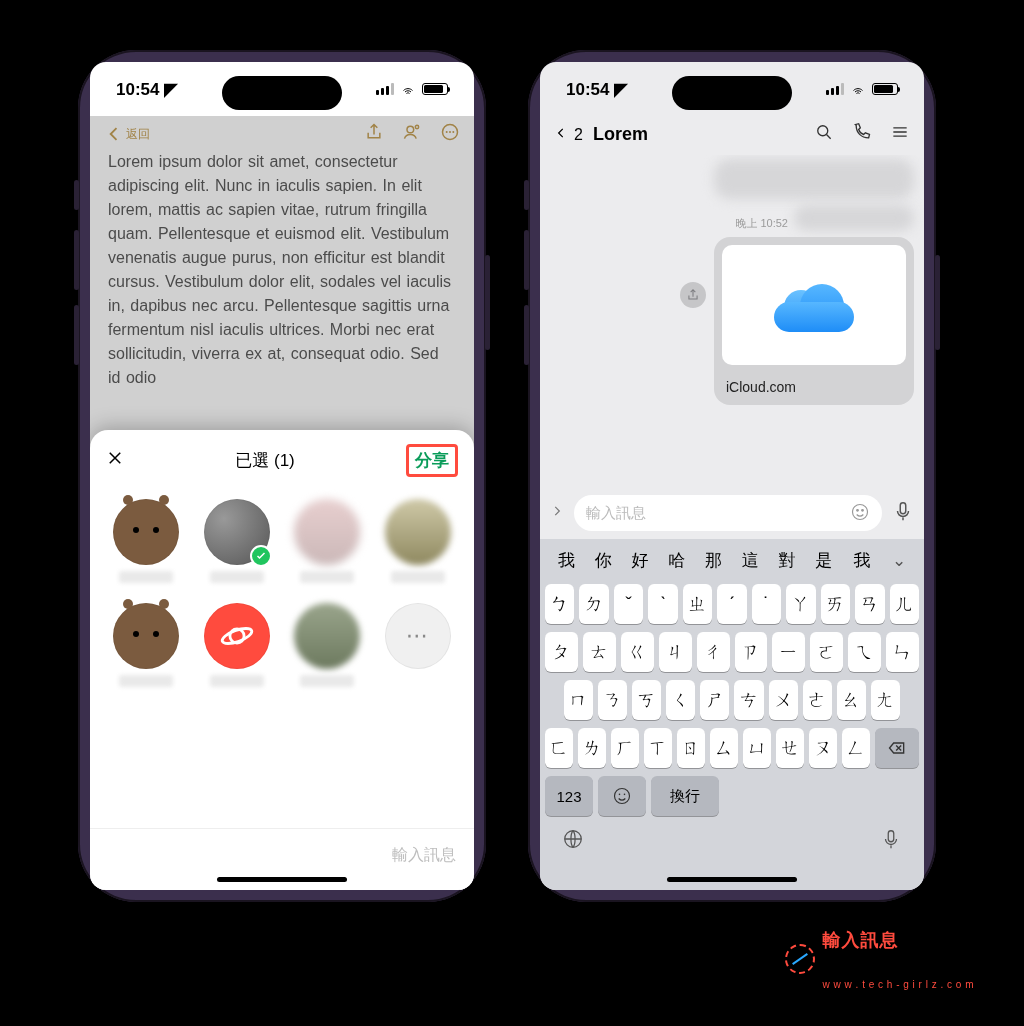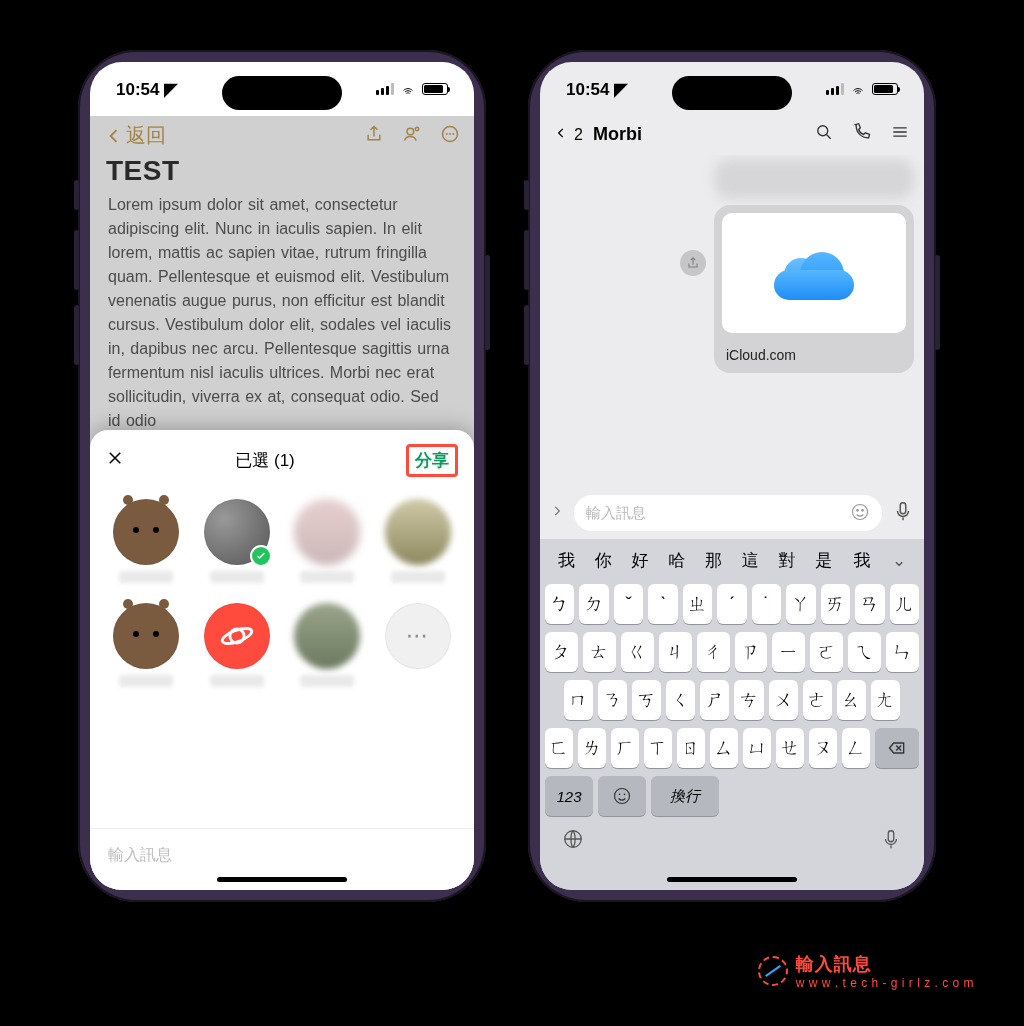--- a/index.html
+++ b/index.html
@@ -27,21 +27,21 @@
   
   .phone .btn-side { position: absolute; background:#2a2135; border-radius:3px; }
   .phone .btn-vol1 { left:-4px; top:180px; width:5px; height:60px; }
   .phone .btn-vol2 { left:-4px; top:255px; width:5px; height:60px; }
   .phone .btn-mute { left:-4px; top:130px; width:5px; height:30px; }
   .phone .btn-pow  { right:-4px; top:205px; width:5px; height:95px; }
 
   .screen {
     width: 100%; height: 100%;
     background: #fff;
-    border-radius: 32px;
+    border-radius: 16px;
     overflow: hidden;
     position: relative;
     display: flex; flex-direction: column;
   }
   .notch {
     position: absolute;
     top: 14px; left: 50%; transform: translateX(-50%);
     width: 120px; height: 34px;
     background: #000;
     border-radius: 20px;
@@ -74,36 +74,37 @@
     flex: 1;
     background: #fff;
     position: relative;
   }
   .dim-overlay { position:absolute; inset:0; background:rgba(120,120,120,.35); }
   .notes-nav {
     display:flex; align-items:center; justify-content:space-between;
     padding: 6px 14px 4px;
     color:#b7892d;
   }
-  .notes-nav .back { display:flex; align-items:center; gap:2px; font-size:20px; }
+  .notes-nav .back { display:flex; align-items:center; gap:2px; font-size:12px; }
   .notes-nav .tools { display:flex; gap:18px; }
   .notes-nav svg{width:20px;height:20px;}
   .note-title { font-size:28px; font-weight:800; padding: 2px 16px 6px; letter-spacing:.5px; }
   .note-body  { font-size:16px; line-height:1.5; color:#333; padding: 0 18px;
                 text-align: left; word-spacing: 1px; }
 
   
   .share-sheet {
     position:absolute; left:0; right:0; bottom:0;
     background:#fff;
     border-top-left-radius:18px; border-top-right-radius:18px;
     box-shadow: 0 -3px 20px rgba(0,0,0,.25);
     height: 460px;
     display:flex; flex-direction:column;
     z-index:10;
+    text-align:right;
   }
   .sheet-head {
     display:flex; align-items:center; justify-content:space-between;
     padding: 14px 16px 10px;
     font-size:17px;
   }
   .sheet-head .close svg{width:18px;height:18px;}
   .sheet-head .title { font-weight:500; }
   .sheet-head .share-btn {
     color:#0a9c5a; font-weight:600;
@@ -237,42 +238,42 @@
   .krow{ display:flex; gap:5px; padding:4px 5px; }
   .key {
     flex:1; background:#fff; border-radius:6px;
     box-shadow: 0 1px 0 rgba(0,0,0,.3);
     height:40px; display:flex; align-items:center; justify-content:center;
     font-size:19px;
   }
   .krow.offset{ padding-left:24px; padding-right:24px; }
   .key.func{ background:#b5b8bf; flex:0 0 44px; }
   .key.space{ flex:4; }
-  .bottomrow{ display:flex; gap:5px; padding:4px 5px 8px;font-style:italic;}
+  .bottomrow{ display:flex; gap:5px; padding:4px 5px 8px;}
   .bottomrow .lang{ flex:0 0 48px; background:#b5b8bf;}
   .bottomrow .emoji{ flex:0 0 48px; background:#b5b8bf;}
   .bottomrow .enter{ flex:0 0 68px; background:#b5b8bf;}
   .dict-row{display:flex;justify-content:space-between;padding:4px 22px 0;color:#555;}
   .dict-row svg{width:22px;height:22px;}
 
   .key svg{width:20px;height:20px;}
 
   
   .watermark{
     position:absolute; right:50px; bottom:36px;
     display:flex; align-items:center; gap:8px;
     color:#ff4b3e; font-weight:700;
   }
   .watermark .logo{
     width:30px;height:30px;border:2px dashed #ff4b3e;border-radius:50%;
     display:flex;align-items:center;justify-content:center;
     position:relative;
   }
   .watermark .logo::before{content:"";width:18px;height:2px;background:#2aa8ff;position:absolute;transform:rotate(-35deg);}
-  .watermark .sub{display:block;font-size:12px;color:#ff4b3e;font-weight:500;letter-spacing:.5px;}
+  .watermark .sub{display:block;font-size:10px;color:#ff4b3e;font-weight:500;letter-spacing:.5px;margin-top:27px;}
   .watermark .main{font-size:18px;letter-spacing:1px;}
 </style>
 </head>
 <body>
 
 <div class="stage">
 
 <div class="phone left">
   <div class="btn-side btn-mute"></div>
       <div class="btn-side btn-vol1"></div>
@@ -318,21 +319,20 @@
                   <circle cx="18" cy="6" r="2" stroke="#b7892d" fill="none" stroke-width="1.8"></circle>
                 </svg></span>
           <span><svg viewBox="0 0 24 24">
                   <circle cx="12" cy="12" r="9" stroke="#b7892d" fill="none" stroke-width="1.8"></circle>
                   <circle cx="8" cy="12" r="1.2" fill="#b7892d"></circle>
                   <circle cx="12" cy="12" r="1.2" fill="#b7892d"></circle>
                   <circle cx="16" cy="12" r="1.2" fill="#b7892d"></circle>
                 </svg></span>
         </div>
       </div>
-      <div class="note-title">TEST</div>
       <div class="note-body">Lorem ipsum dolor sit amet, consectetur adipiscing elit. Nunc in iaculis sapien. In elit lorem, mattis ac sapien vitae, rutrum fringilla quam. Pellentesque et euismod elit. Vestibulum venenatis augue purus, non efficitur est blandit cursus. Vestibulum dolor elit, sodales vel iaculis in, dapibus nec arcu. Pellentesque sagittis urna fermentum nisl iaculis ultrices. Morbi nec erat sollicitudin, viverra ex at, consequat odio. Sed id odio</div>
       <div class="dim-overlay"></div>
     </div>
 
     <div class="share-sheet">
       <div class="sheet-head">
         <span class="close">
           <svg viewBox="0 0 24 24">
                 <path d="M5 5l14 14M19 5L5 19" stroke="#000" stroke-width="2"></path>
               </svg>
@@ -417,40 +417,44 @@
               <span class="fill"></span>
             </span>
       </div>
     </div>
 
     <div class="chat-header">
       <span class="arrow"><svg viewBox="0 0 24 24">
               <path d="M15 5l-7 7 7 7" stroke="#000" fill="none" stroke-width="2.2"></path>
             </svg></span>
       <span class="count">2</span>
-      <span class="name">Morbi</span>
+      <span class="name">Lorem</span>
       <span class="spacer"></span>
       <div class="hicons">
         <span><svg viewBox="0 0 24 24">
                 <circle cx="10.5" cy="10.5" r="6"></circle>
                 <path d="M20 20l-5-5"></path>
               </svg></span>
         <span><svg viewBox="0 0 24 24">
                 <path d="M5 4c0 9 6 15 15 15l1-4-5-2-2 2c-3-1-5-3-6-6l2-2-2-5-4 1z"></path>
               </svg></span>
         <span><svg viewBox="0 0 24 24">
                 <path d="M4 7h16M4 12h16M4 17h16"></path>
               </svg></span>
       </div>
     </div>
 
     <div class="messages">
       <div class="msg-row">
             <div class="bubble blur"></div>
           </div>
+      <div class="msg-row">
+        <span class="time">晚上 10:52</span>
+        <div class="bubble blur small"></div>
+      </div>
 
       <div class="msg-row" style="align-items:flex-start">
         <div class="preview-wrap" style="position:relative;">
           <span class="reshare" style="position:absolute;left:-34px;top:58px;width:26px;height:26px;border-radius:50%;background:#c6c6c8;display:flex;align-items:center;justify-content:center;">
             <svg viewBox="0 0 24 24" width="14" height="14">
                   <path d="M12 3v12M8 7l4-4 4 4M5 13v6h14v-6" stroke="#7d7d80" fill="none" stroke-width="1.8"></path>
                 </svg>
           </span>
           <div class="preview-card">
             <div class="thumb">

